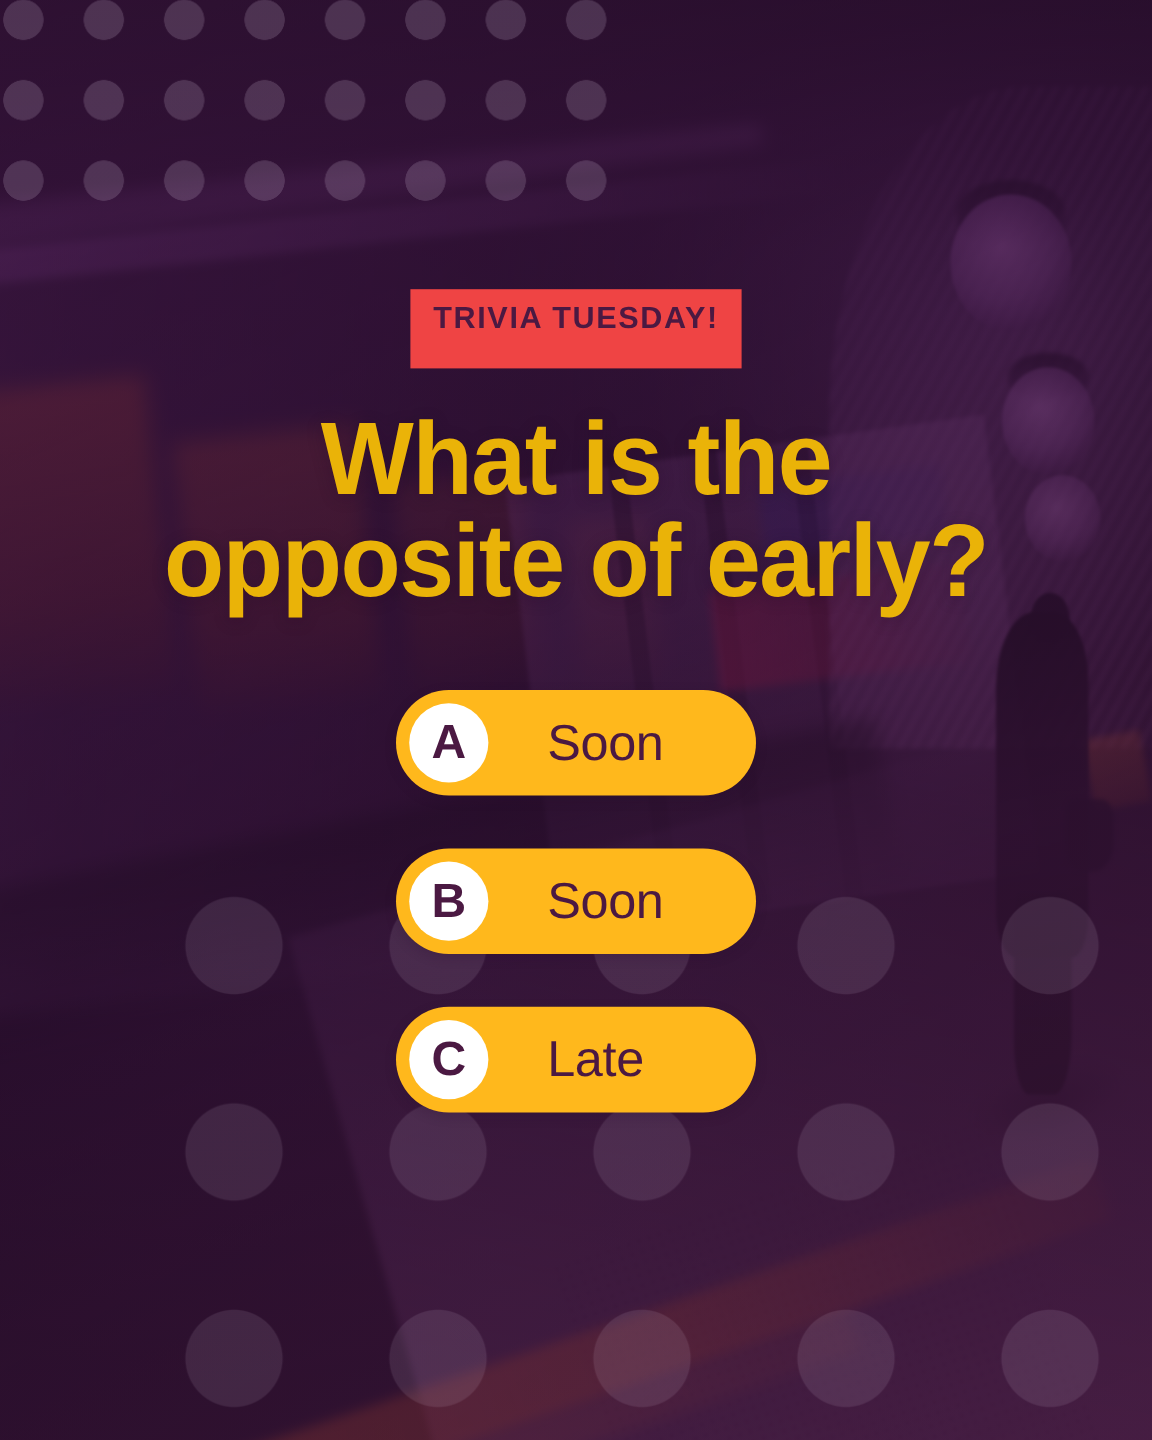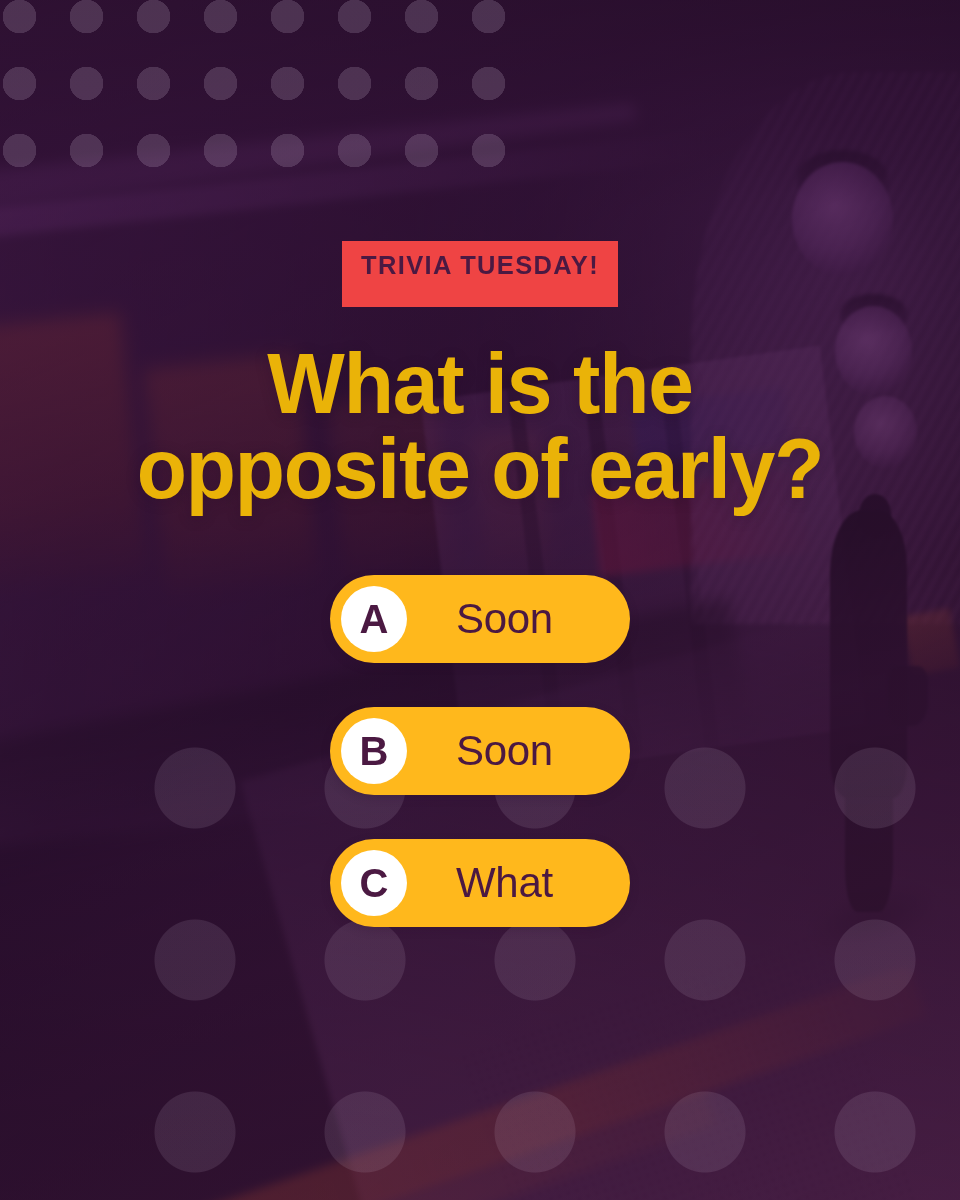--- a/index.html
+++ b/index.html
@@ -382,19 +382,19 @@
         <div class="opt-label">Soon</div>
       </div>
 
       <div class="option">
         <div class="opt-circle">B</div>
         <div class="opt-label">Soon</div>
       </div>
 
       <div class="option">
         <div class="opt-circle">C</div>
-        <div class="opt-label">What</div>
+        <div class="opt-label">Late</div>
       </div>
 
     </div>
   </div>
 
 </div>
 
 </body></html>

